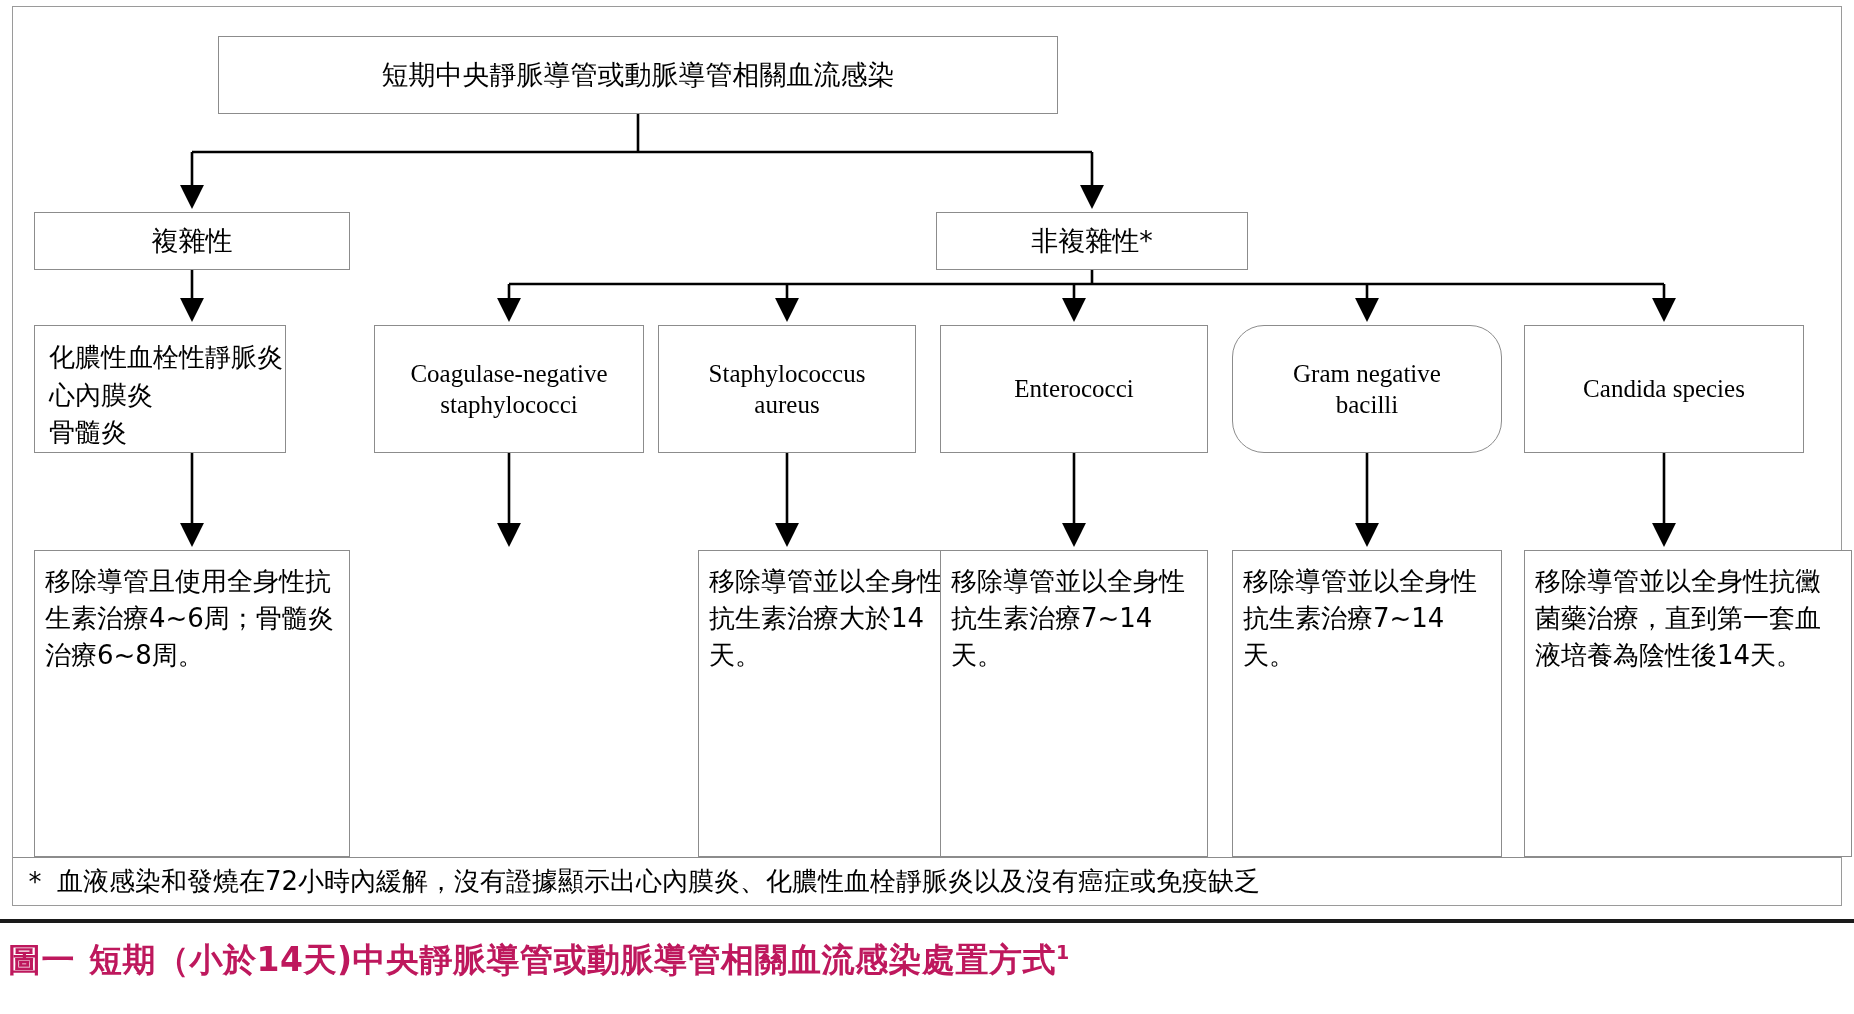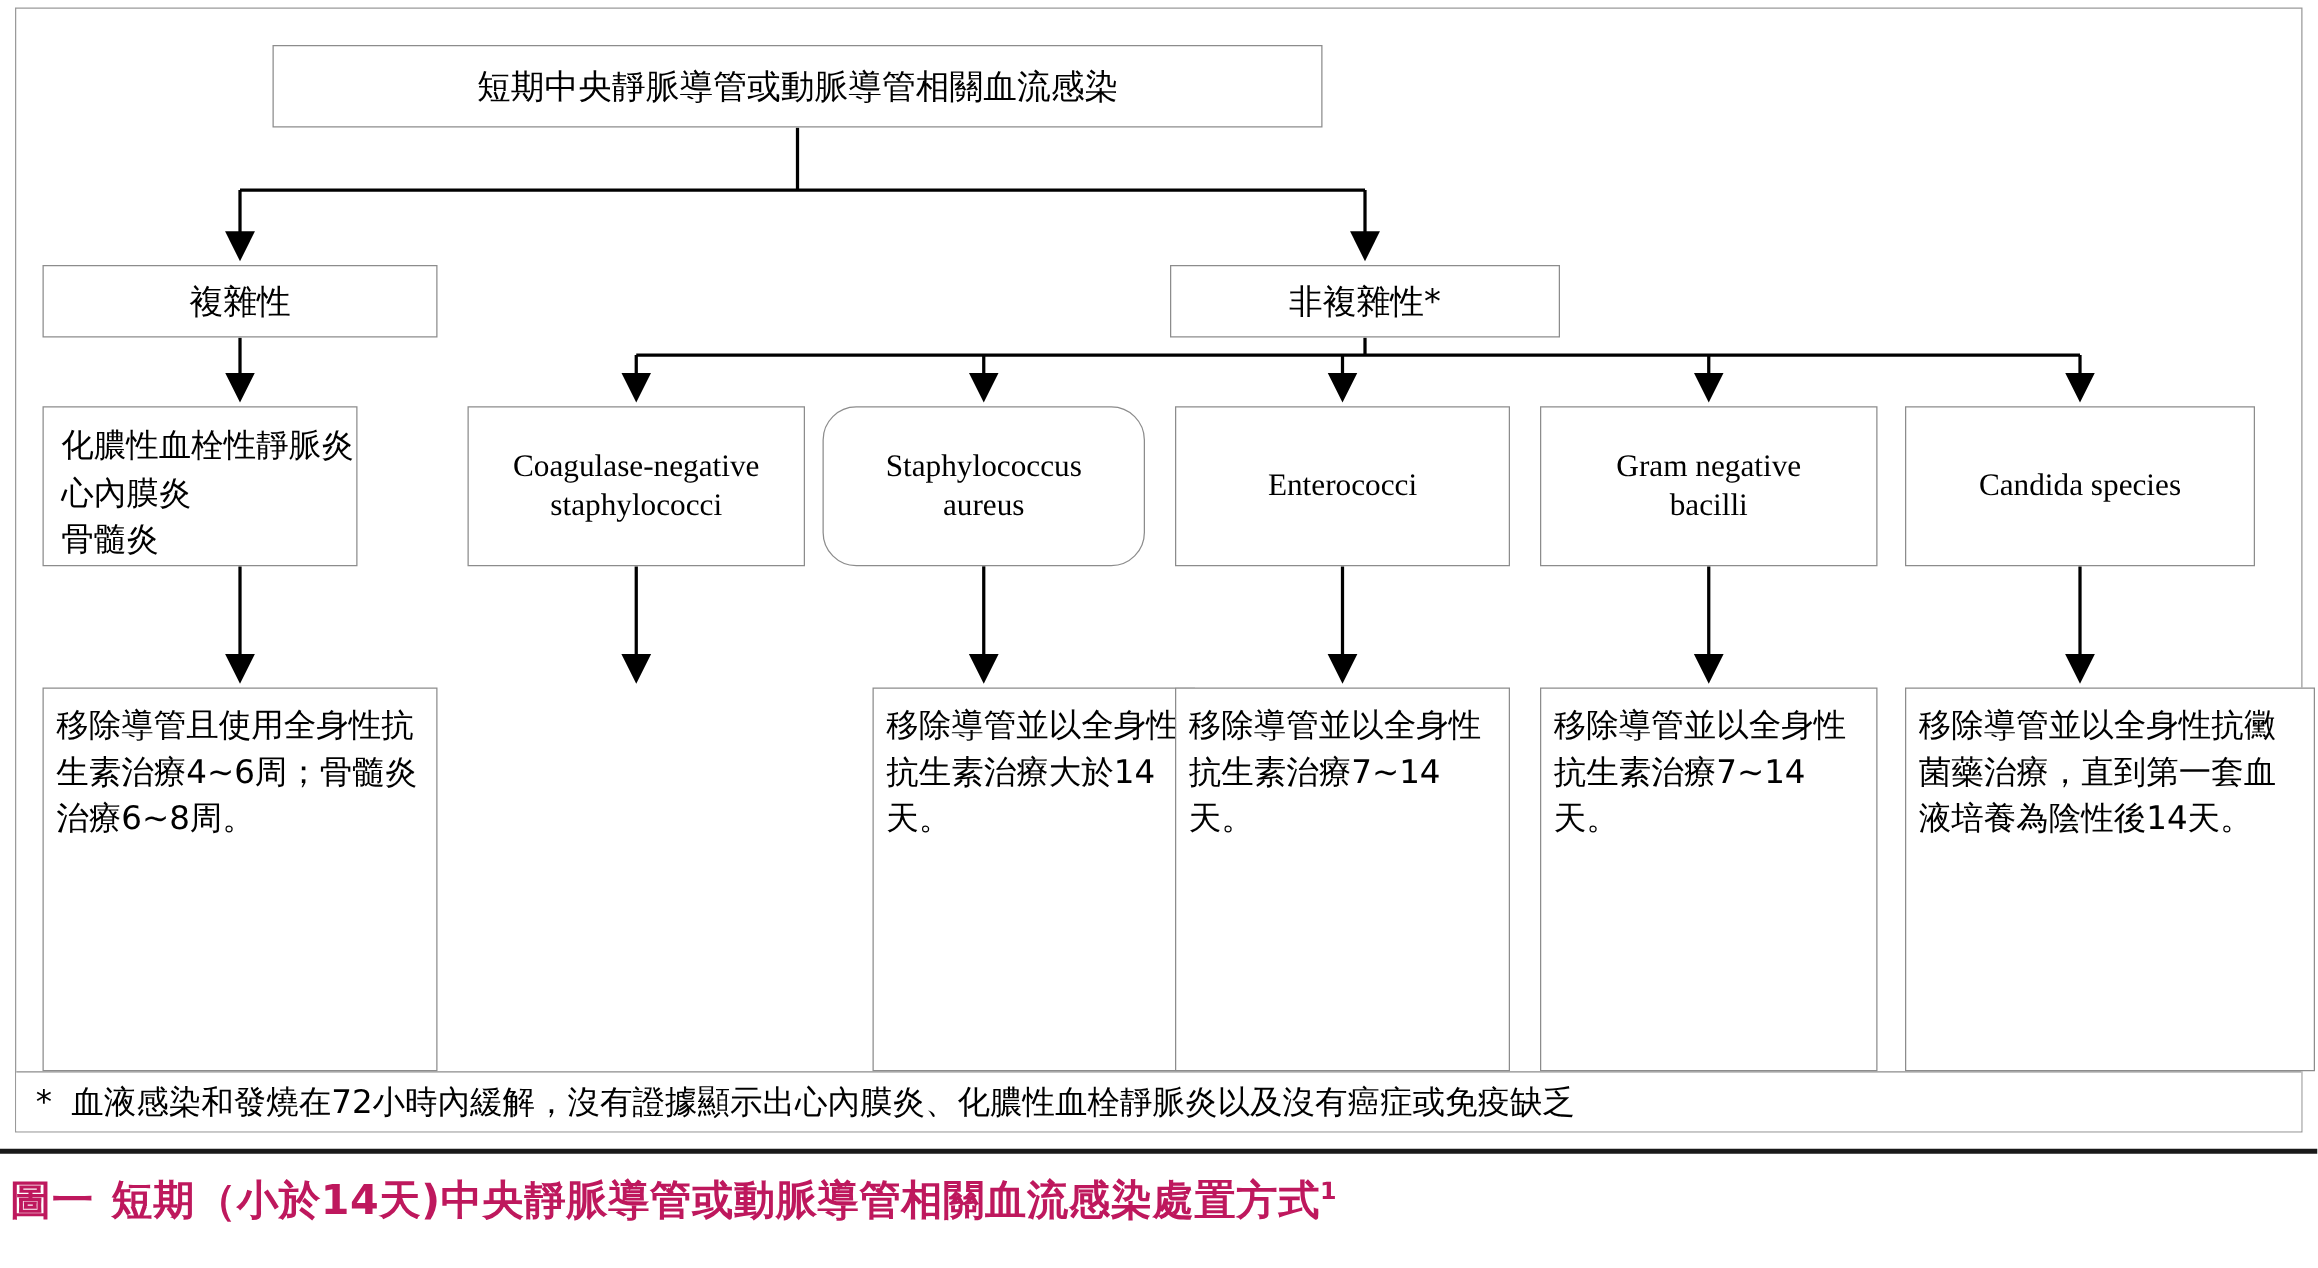--- a/index.html
+++ b/index.html
@@ -56,21 +56,21 @@
 
   .serif {
     font-family: "Liberation Serif", "DejaVu Serif", serif;
   }
 
   
   #root-box {
     left: 218px;
     top: 36px;
     width: 840px;
-    height: 66px;
+    height: 78px;
     font-size: 27px;
   }
 
   
   #complex-box {
     left: 34px;
     top: 212px;
     width: 316px;
     height: 58px;
     font-size: 27px;
@@ -94,23 +94,23 @@
 
   #cond-complex {
     left: 34px;
     width: 252px;
     padding: 13px 0 0 14px;
     font-size: 26px;
     line-height: 1.45;
   }
 
   #org-cons   { left: 374px; width: 270px; }
-  #org-saureus{ left: 658px; width: 258px; border-radius: 27px; }
+  #org-saureus{ left: 658px; width: 258px; }
   #org-entero { left: 940px; width: 268px; }
-  #org-gramneg{ left: 1232px; width: 270px; }
+  #org-gramneg{ left: 1232px; width: 270px; border-radius: 32px; }
   #org-candida{ left: 1524px; width: 280px; }
 
   
   .l4 {
     top: 550px;
     height: 307px;
     font-size: 26px;
     line-height: 1.42;
     padding: 12px 8px 0 10px;
   }

